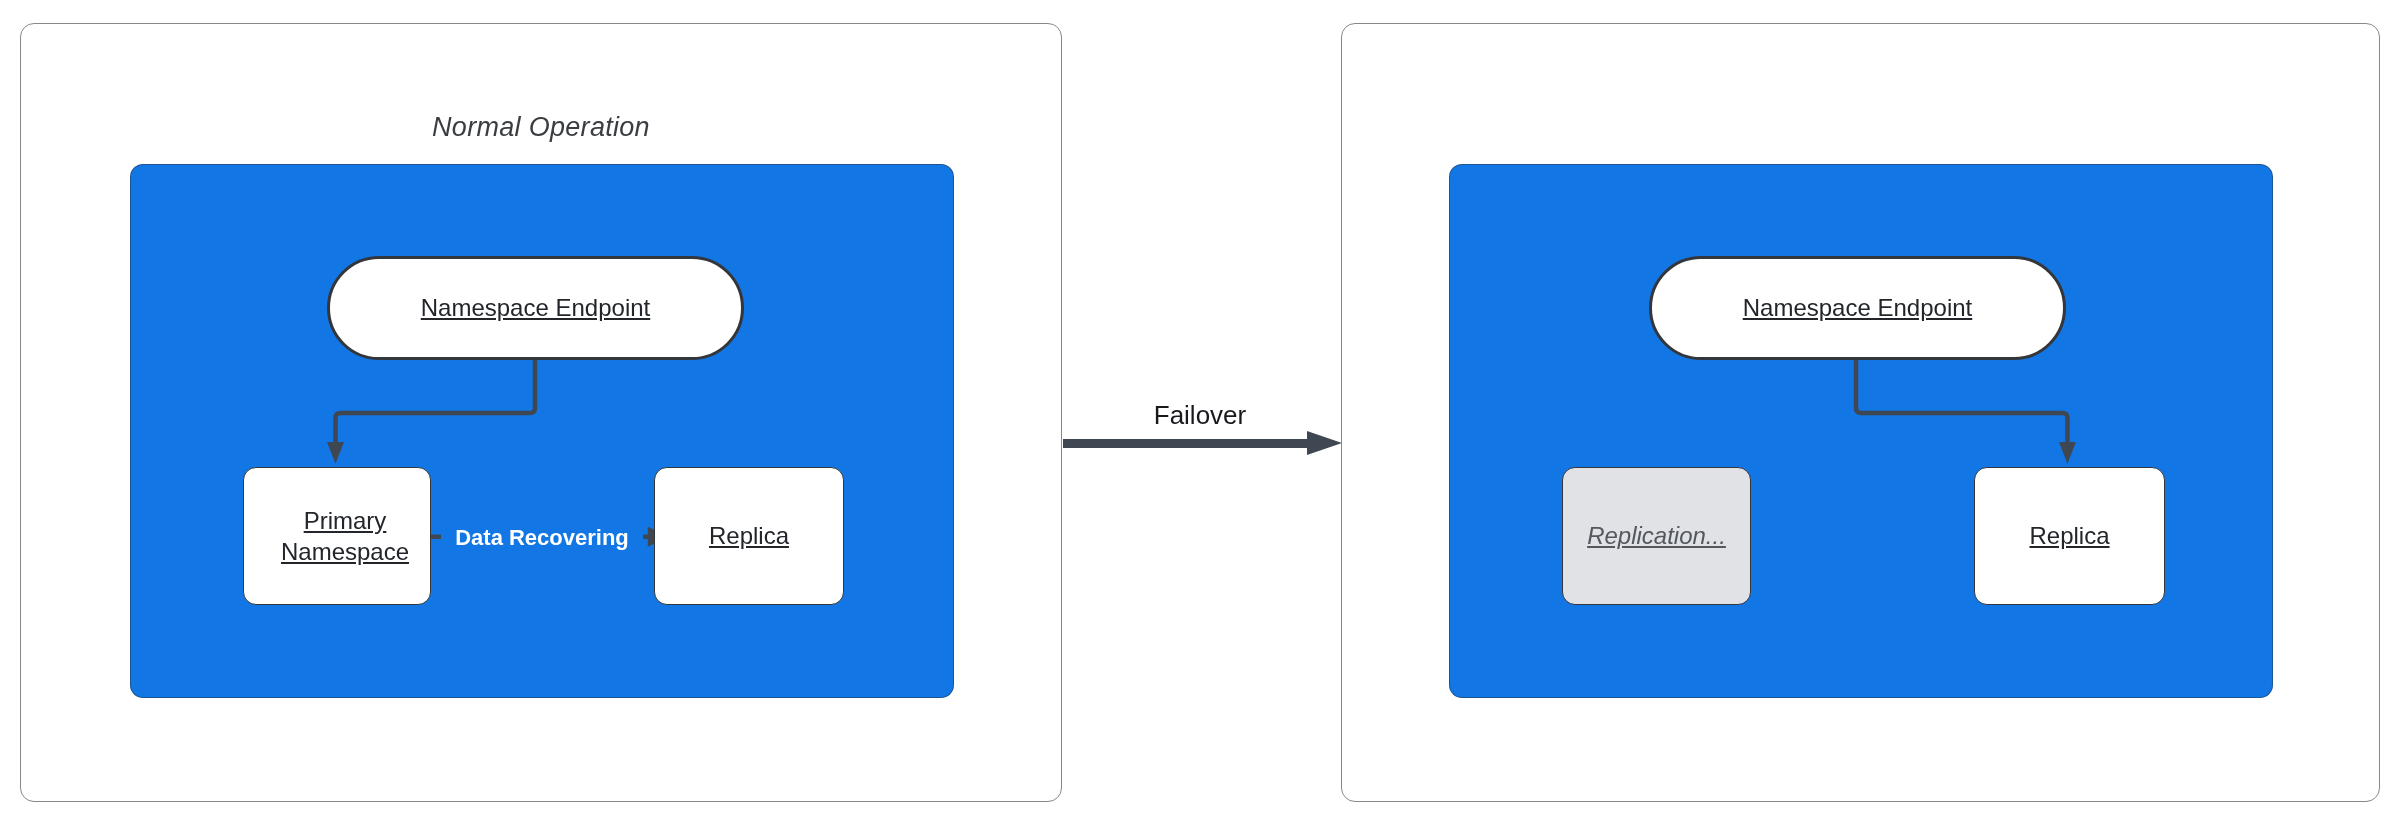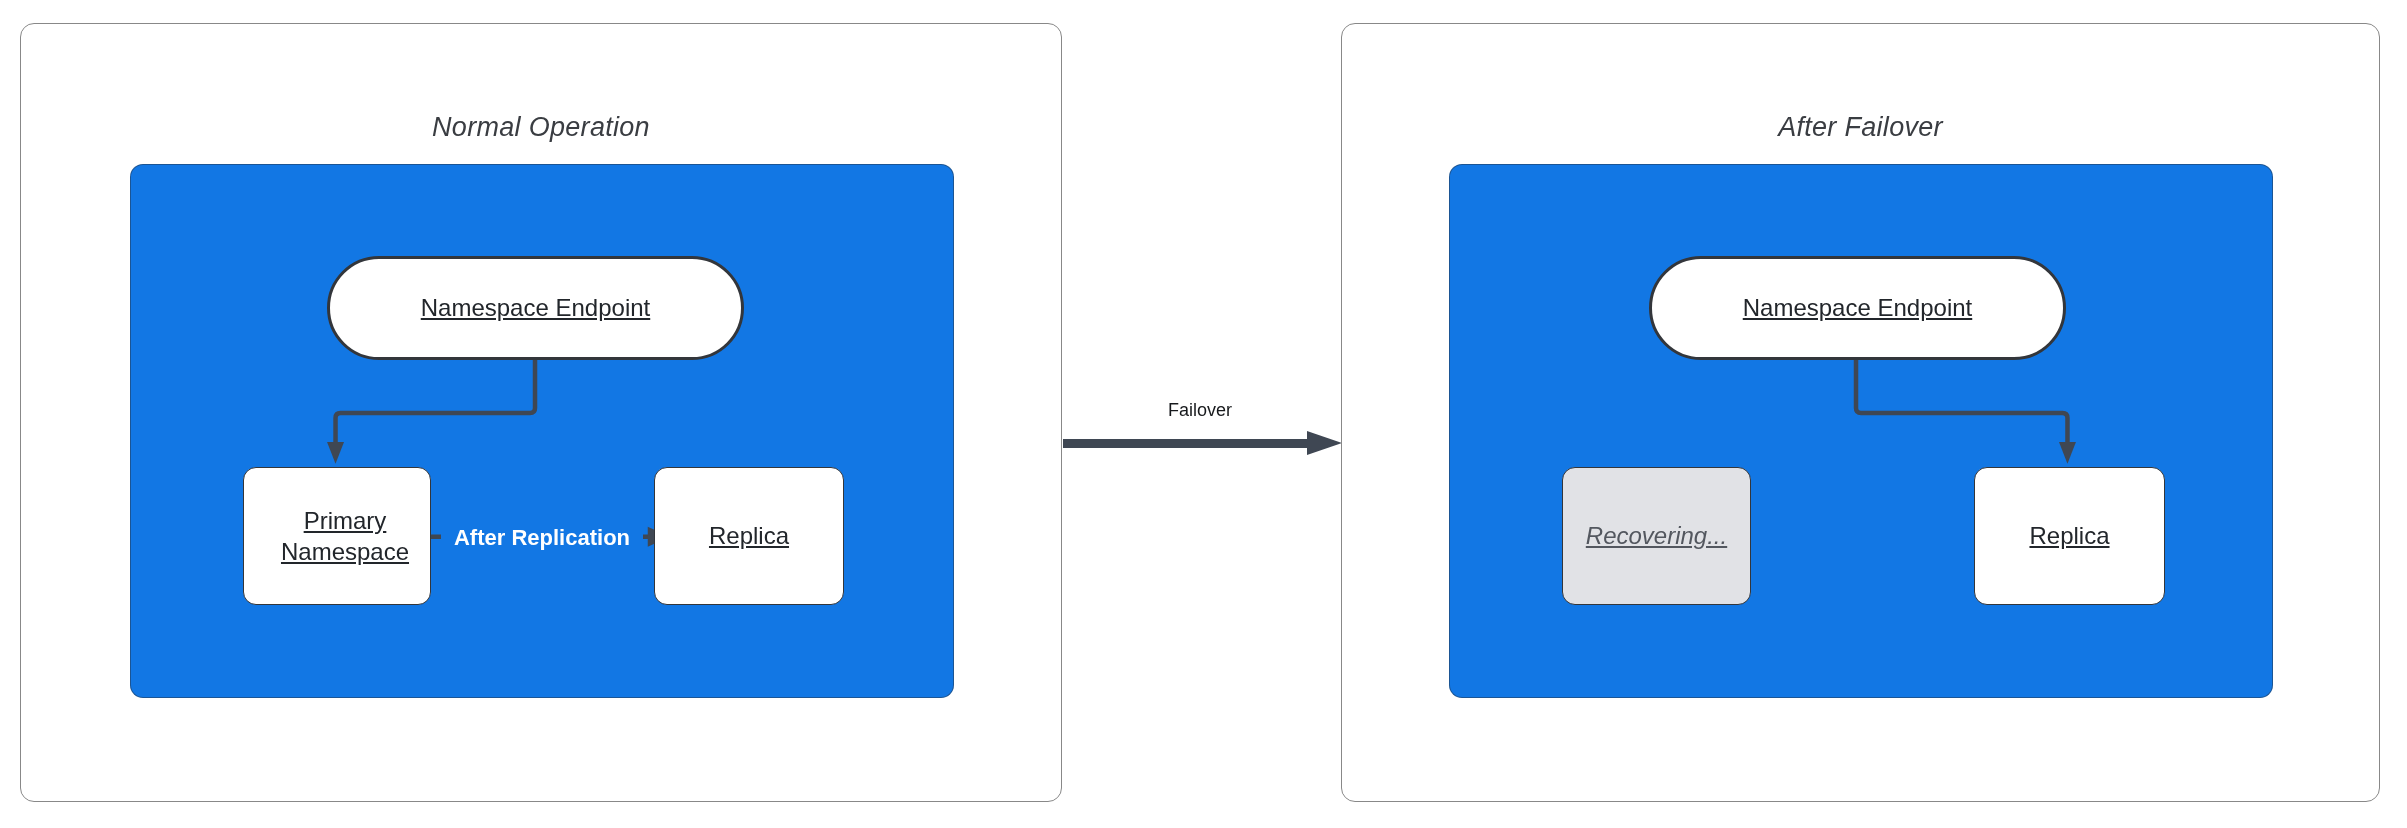--- a/index.html
+++ b/index.html
@@ -138,76 +138,75 @@
     border-top: 12.5px solid transparent;
     border-bottom: 12.5px solid transparent;
     border-left: 35px solid var(--color-arrow);
   }
   .failover-label {
     position: absolute;
     left: 1090px;
     top: 400px;
     width: 220px;
     text-align: center;
-    font-size: 18px;
+    font-size: 26px;
     color: var(--color-failover_text);
   }
 </style>
 </head>
 <body>
 
 <div class="stage">
 
   <div class="panel left">
     <div class="panel-title">Normal Operation</div>
 
     <div class="blue-box"></div>
 
     <svg class="connector" viewBox="0 0 1042 779">
       <path d="M515,336 L515,385 Q515,390 510,390 L320,390 Q315,390 315,395 L315,420"></path>
       <polygon points="306.5,419 323.5,419 315,441"></polygon>
       <path d="M410,514 L630,514"></path>
       <polygon points="628,504 628,524 650,514"></polygon>
     </svg>
 
-    <div class="repl-label">After Replication</div>
+    <div class="repl-label">Data Recovering</div>
 
     <div class="node pill">
       <span>Namespace Endpoint</span>
     </div>
 
     <div class="node rect primary">
       <span>Primary Namespace</span>
     </div>
 
     <div class="node rect replica-l">
       <span>Replica</span>
     </div>
   </div>
 
   <div class="failover-label">Failover</div>
   <div class="failover-bar"></div>
   <div class="failover-head"></div>
 
   <div class="panel right">
-    <div class="panel-title">After Failover</div>
 
     <div class="blue-box"></div>
 
     <svg class="connector" viewBox="0 0 1039 779">
       <path d="M515,336 L515,385 Q515,390 520,390 L722,390 Q727,390 727,395 L727,420"></path>
       <polygon points="718.5,419 735.5,419 727,441"></polygon>
     </svg>
 
     <div class="node pill">
       <span>Namespace Endpoint</span>
     </div>
 
     <div class="node rect recovering">
-      <span>Recovering...</span>
+      <span>Replication...</span>
     </div>
 
     <div class="node rect replica-r">
       <span>Replica</span>
     </div>
   </div>
 
 </div>
 
 </body></html>

